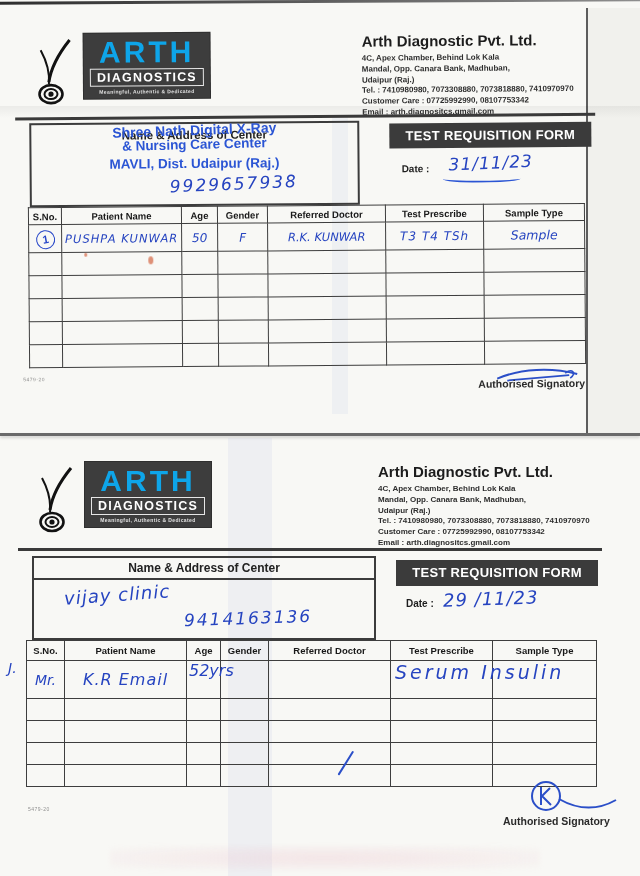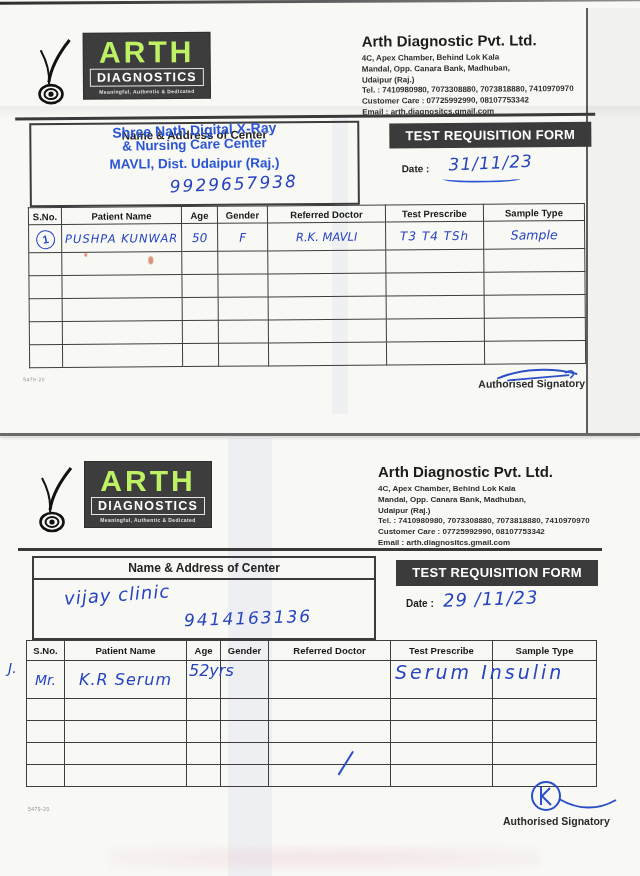--- a/index.html
+++ b/index.html
@@ -16,21 +16,21 @@
   .band-v1{left:332px;top:118px;width:16px;height:296px;background:rgba(180,190,225,.14);}
   .band-v2{left:228px;top:438px;width:44px;height:438px;background:rgba(185,195,228,.16);}
   .smudge-bottom{left:110px;top:846px;width:430px;height:24px;background:radial-gradient(ellipse at center,rgba(235,195,205,.35),rgba(235,195,205,0));filter:blur(2px);}
   .speck{border-radius:50%;background:rgba(205,75,35,.6);filter:blur(.4px);}
 
   .tilt1{position:absolute;inset:0;transform:rotate(-0.45deg);transform-origin:320px 220px;}
 
   
   .logo{width:126px;}
   .logo-box{background:#3d3d3d;padding:5px 6px 4px;text-align:center;box-shadow:0 0 0 1px #2f2f2f;}
-  .logo-title{color:#bef264;font-weight:bold;font-size:30px;line-height:28px;letter-spacing:3px;}
+  .logo-title{color:#0ea5e9;font-weight:bold;font-size:30px;line-height:28px;letter-spacing:3px;}
   .logo-sub{color:#fff;font-weight:bold;font-size:12.5px;letter-spacing:1.2px;border:1.5px solid #e6e6e6;padding:1px 2px;margin-top:2px;}
   .logo-tag{color:#e2e2e2;font-size:5px;letter-spacing:.4px;margin-top:2px;font-weight:bold;}
   .logo-icon{position:absolute;left:-46px;top:4px;}
 
   
   .co-name{font-size:15px;font-weight:bold;color:#1c1c1c;margin-bottom:4px;}
   .co-line{font-size:8px;color:#2e2e2e;line-height:1.35;font-weight:bold;}
 
   .rule{height:3px;background:#3a3a3a;}
 
@@ -134,21 +134,21 @@
         <th>Gender</th>
         <th>Referred Doctor</th>
         <th>Test Prescribe</th>
         <th>Sample Type</th>
       </tr>
       <tr style="height:28px;">
         <td><span class="circle1">1</span></td>
         <td class="hw" style="font-size:11.5px;letter-spacing:1px;margin-left:13px;">PUSHPA KUNWAR</td>
         <td class="hw" style="font-size:12px;margin-left:20px;">50</td>
         <td class="hw" style="font-size:12px;">F</td>
-        <td class="hw" style="font-size:11.5px;">R.K. MAVLI</td>
+        <td class="hw" style="font-size:11.5px;">R.K. KUNWAR</td>
         <td class="hw" style="font-size:12px;letter-spacing:1px;">T3 T4 TSh</td>
         <td class="hw" style="font-size:12.5px;">Sample</td>
       </tr>
       <tr style="height:23px;">
             <td></td>
             <td></td>
             <td></td>
             <td></td>
             <td></td>
             <td></td>
@@ -269,21 +269,21 @@
         <th>S.No.</th>
         <th>Patient Name</th>
         <th>Age</th>
         <th>Gender</th>
         <th>Referred Doctor</th>
         <th>Test Prescribe</th>
         <th>Sample Type</th>
       </tr>
       <tr style="height:38px;">
         <td class="hw" style="font-size:14px;">Mr.</td>
-        <td class="hw" style="font-size:16px;letter-spacing:1px;">K.R Serum</td>
+        <td class="hw" style="font-size:16px;letter-spacing:1px;">K.R Email</td>
         <td class="rel">
           <span class="straddle hw" style="left:2px;top:0;font-size:16px;">52yrs</span>
         </td>
         <td></td>
         <td></td>
         <td class="rel">
           <span class="straddle hw" style="left:4px;top:0;font-size:19px;letter-spacing:3px;">Serum Insulin</span>
         </td>
         <td></td>
       </tr>

